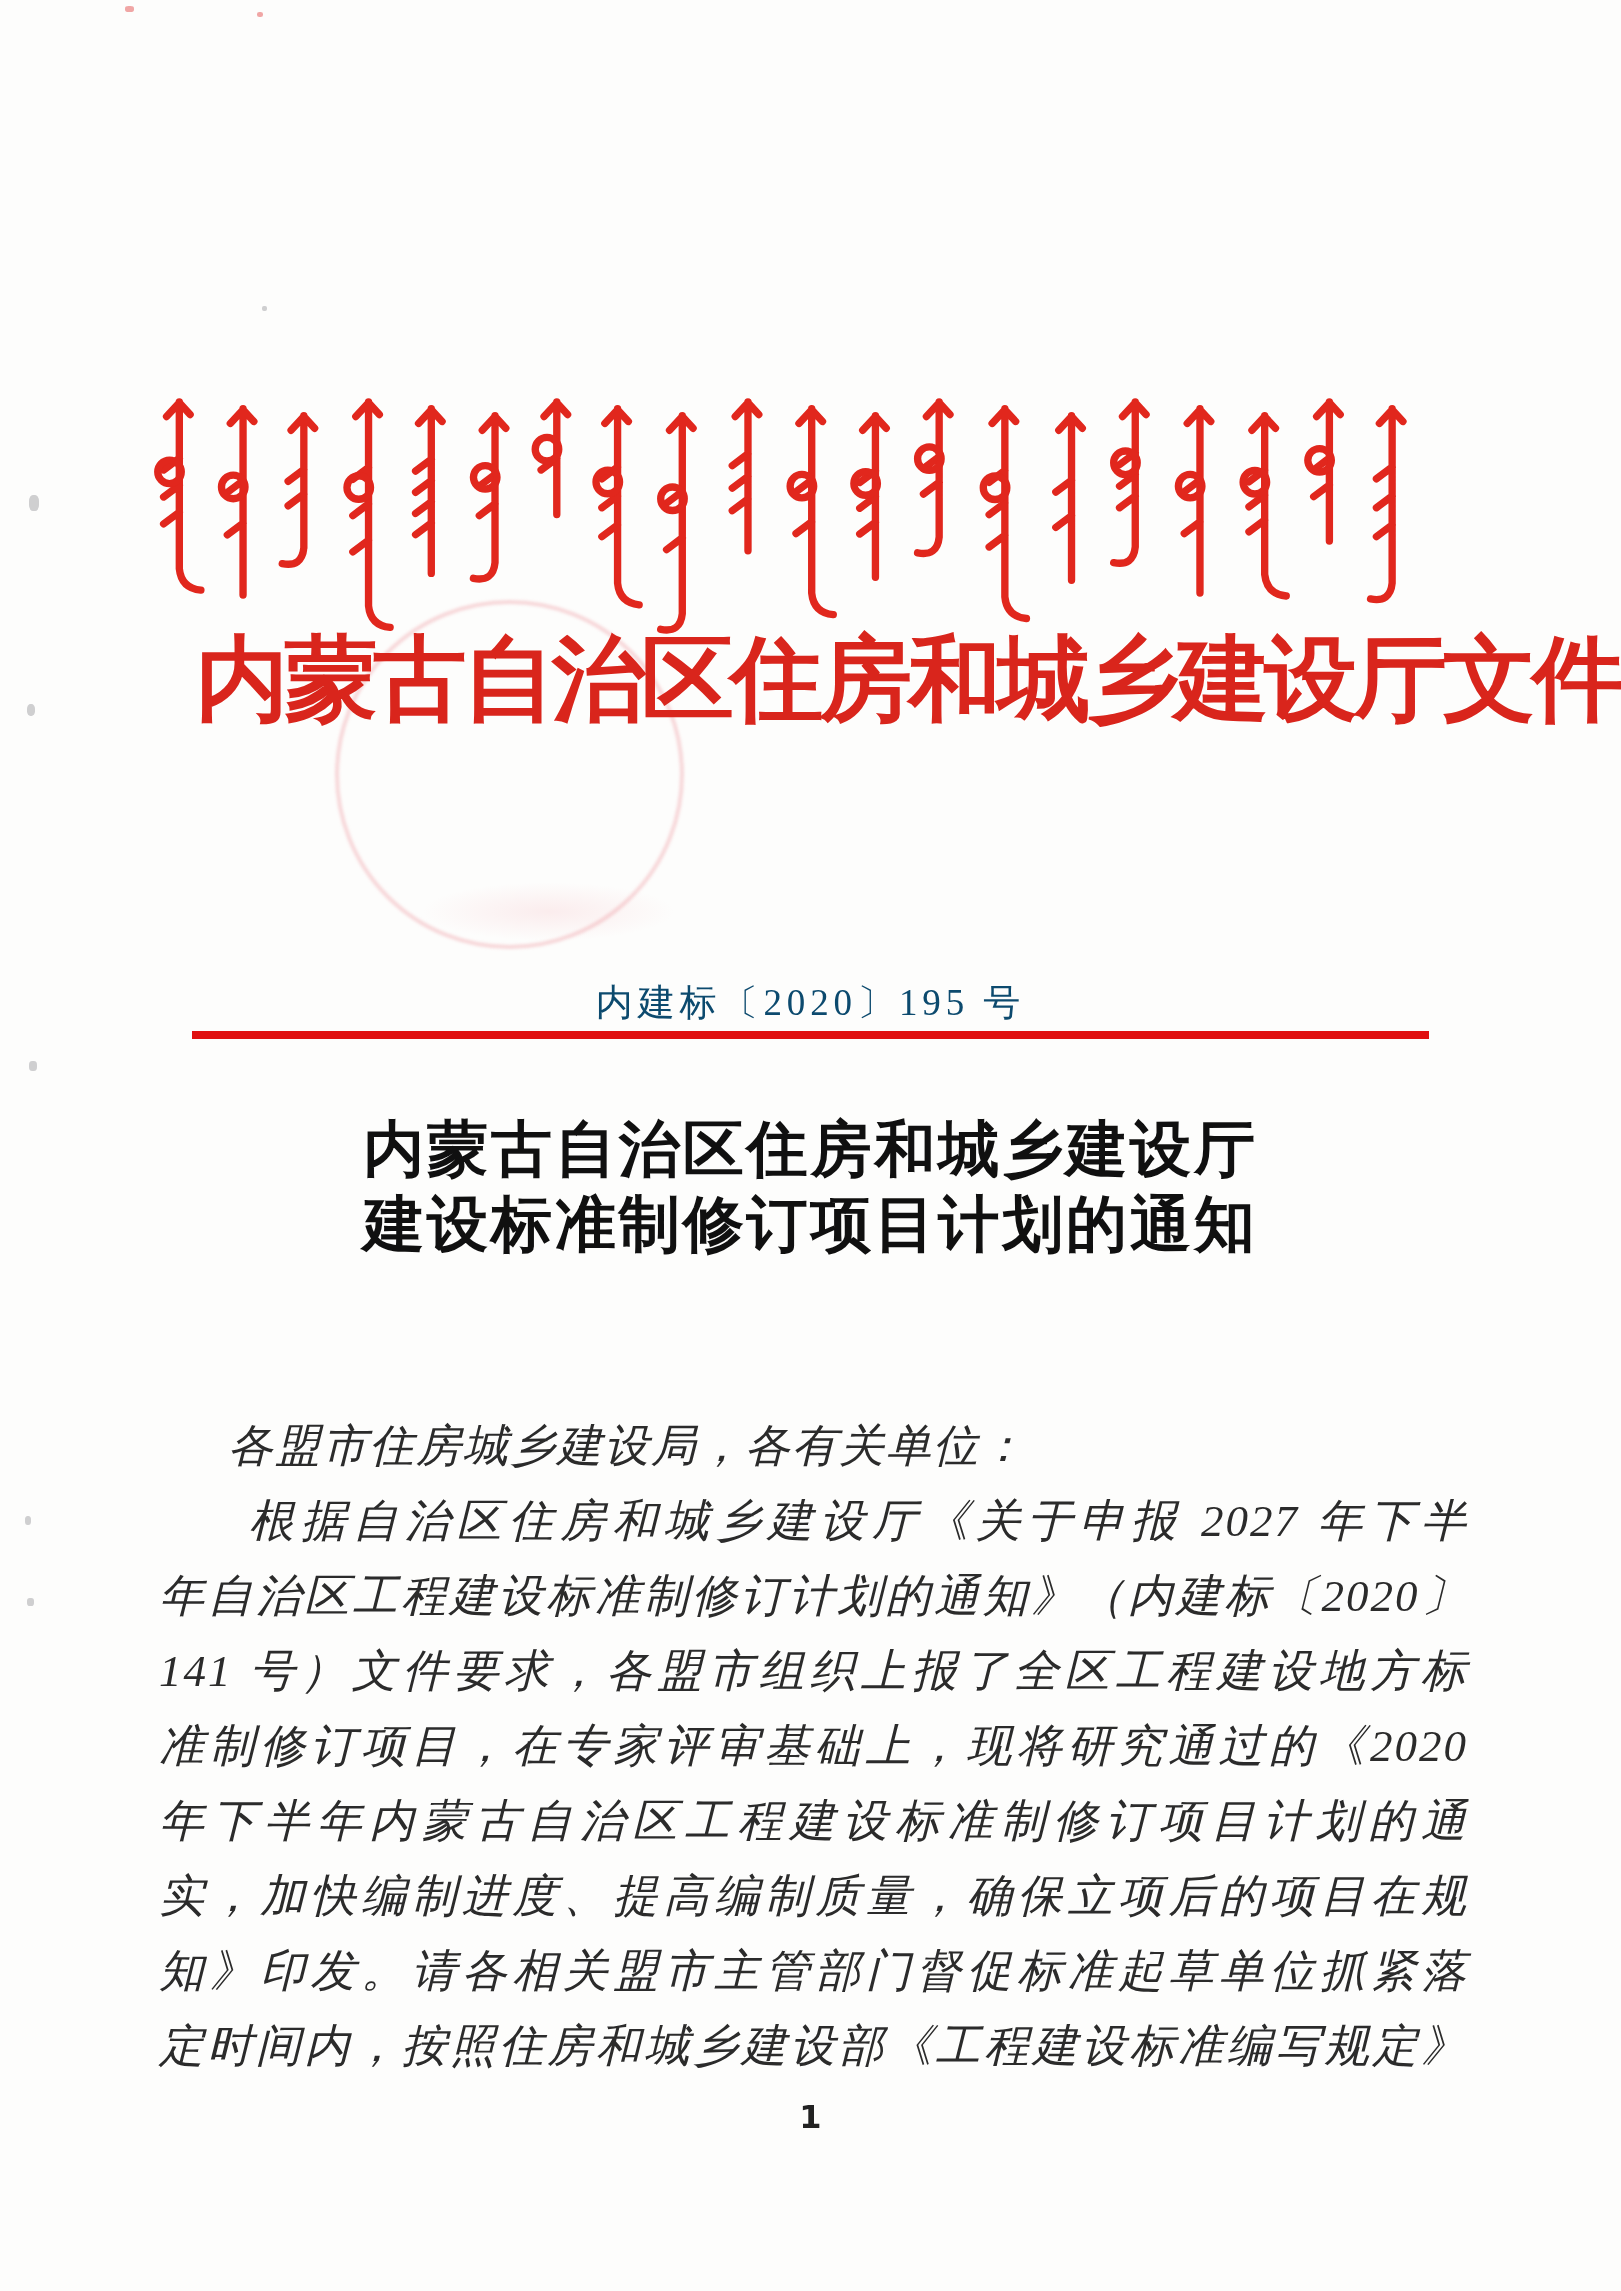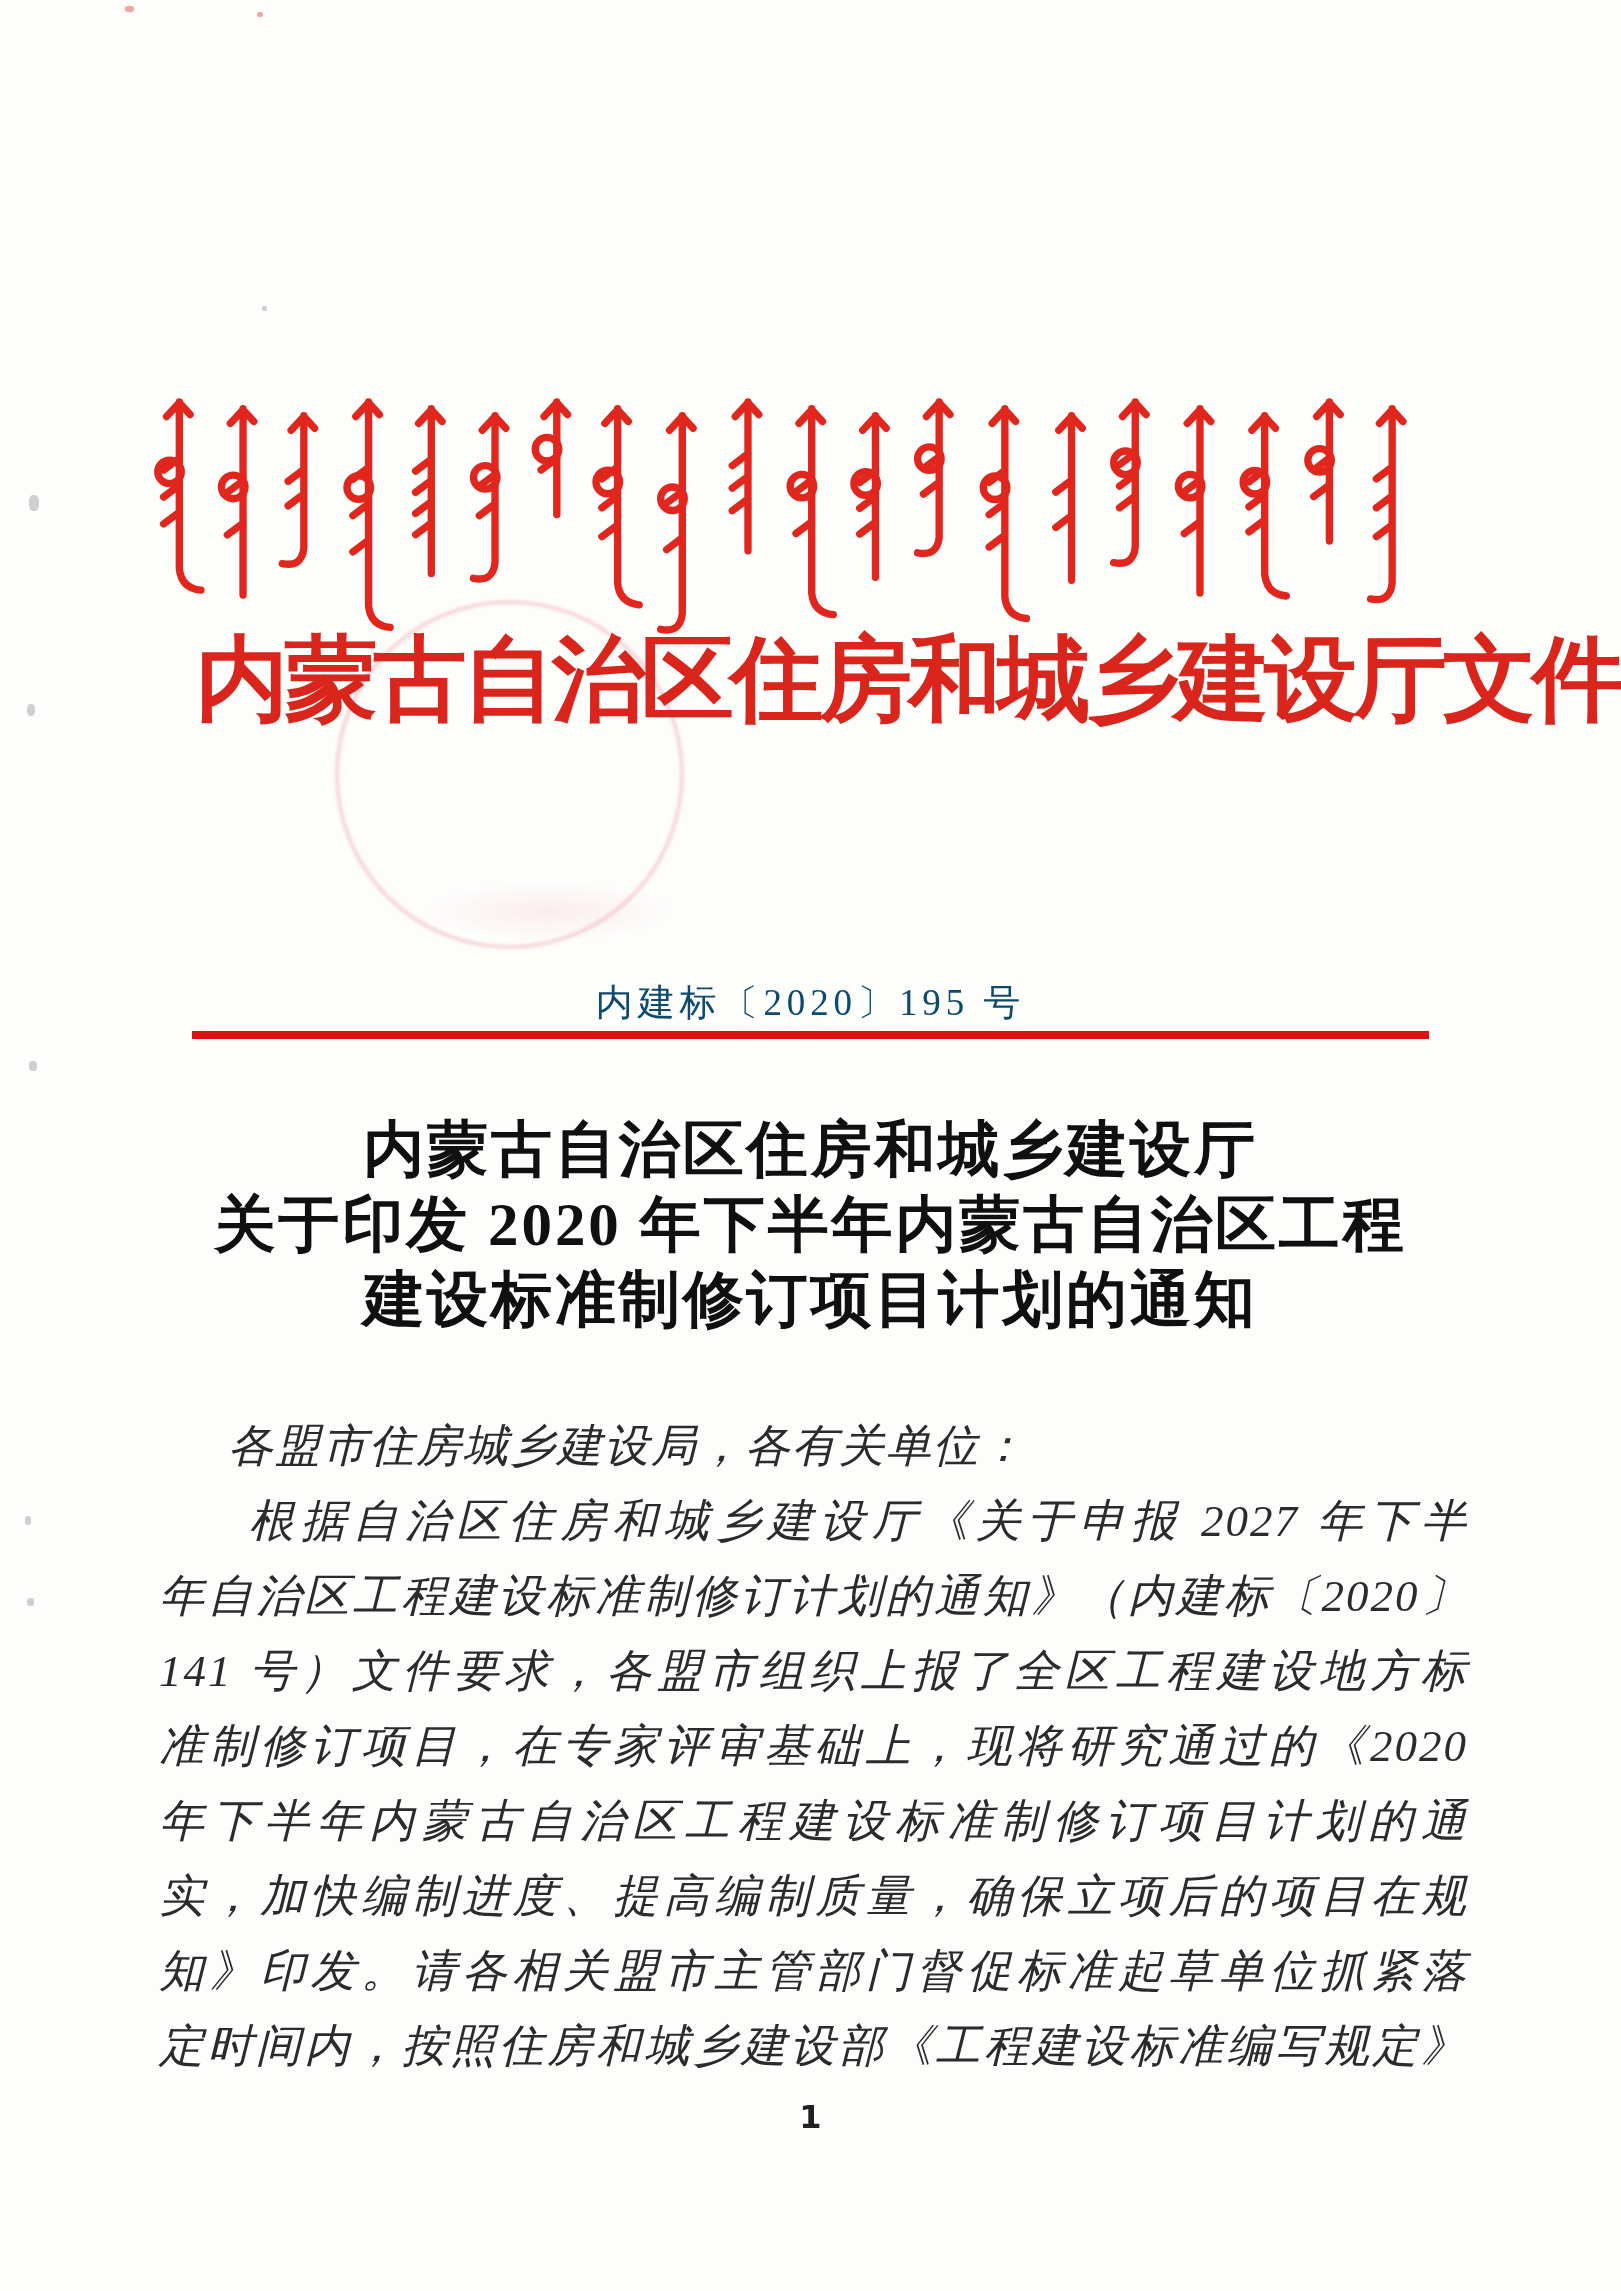--- a/index.html
+++ b/index.html
@@ -133,21 +133,20 @@
   <div class="stamp-smudge"></div>
 
   <div class="org-title">内蒙古自治区住房和城乡建设厅文件</div>
 
   <div class="doc-number">内建标〔2020〕195 号</div>
 
   <div class="red-rule"></div>
 
   <div class="doc-title">
     <div>内蒙古自治区住房和城乡建设厅</div>
-    <div>关于印发 2020 年下半年内蒙古自治区工程</div>
     <div>建设标准制修订项目计划的通知</div>
   </div>
 
   <div class="body-text">
     <div class="body-line salutation">各盟市住房城乡建设局，各有关单位：</div>
     <div class="body-line indent">根据自治区住房和城乡建设厅《关于申报 2027 年下半</div>
     <div class="body-line">年自治区工程建设标准制修订计划的通知》（内建标〔2020〕</div>
     <div class="body-line">141 号）文件要求，各盟市组织上报了全区工程建设地方标</div>
     <div class="body-line">准制修订项目，在专家评审基础上，现将研究通过的《2020</div>
     <div class="body-line">年下半年内蒙古自治区工程建设标准制修订项目计划的通</div>

